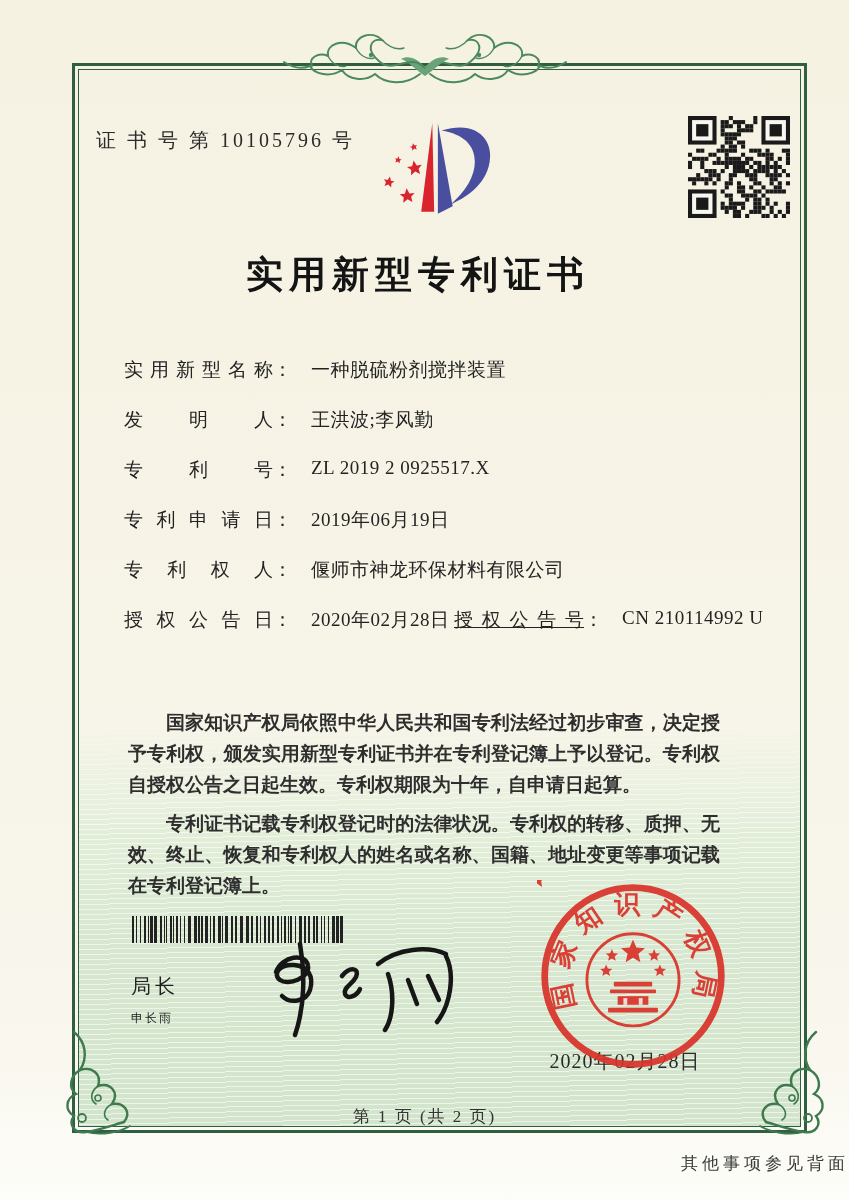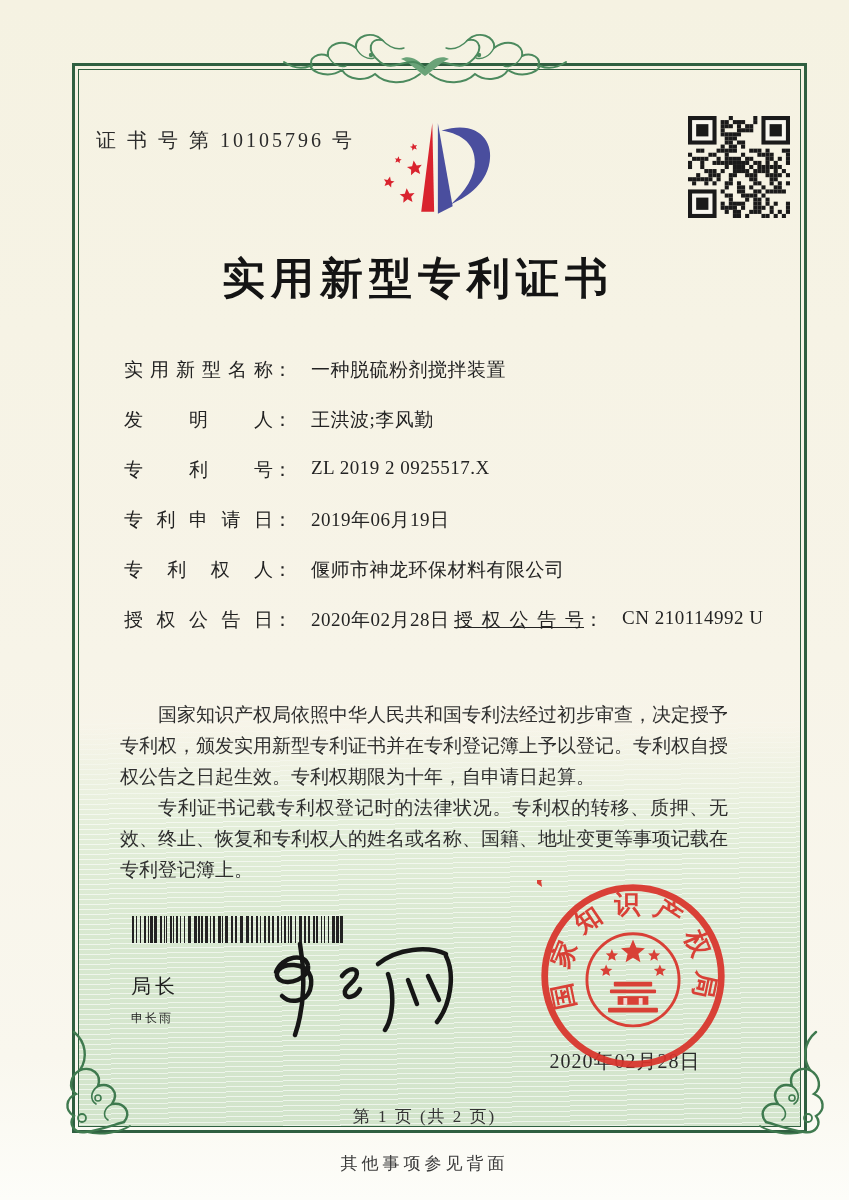--- a/index.html
+++ b/index.html
@@ -18,38 +18,38 @@
     -webkit-mask:linear-gradient(180deg,transparent,#000 28%);mask:linear-gradient(180deg,transparent,#000 28%);}
   
   .orn-top{position:absolute;left:280px;top:22px;z-index:2;}
   .orn-bl{position:absolute;left:58px;top:1028px;z-index:2;}
   .orn-br{position:absolute;left:752px;top:1028px;z-index:2;transform:scaleX(-1);}
   
   .abs{position:absolute;z-index:3;}
   .certno{left:96px;top:127px;font-size:20px;letter-spacing:3px;color:#2b2b2b;}
   .logo{left:362px;top:108px;}
   .qr{left:688px;top:116px;}
-  .title{left:0;right:13px;top:250px;text-align:center;font-size:43px;font-weight:600;letter-spacing:6px;color:#141414;}
+  .title{left:0;right:13px;top:250px;text-align:center;font-size:37px;font-weight:600;letter-spacing:6px;color:#141414;}
   .fields{left:124px;top:357px;width:620px;font-size:19px;color:#232323;}
   .frow{position:relative;height:26px;margin-bottom:24px;white-space:nowrap;}
   .flabel{display:inline-block;width:149px;text-align:justify;text-align-last:justify;vertical-align:top;}
   .fcolon{display:inline-block;vertical-align:top;}
   .fvalue{display:inline-block;margin-left:19px;vertical-align:top;letter-spacing:.5px;}
   .pair2{position:absolute;left:330px;top:0;}
   .pair2 .flabel{width:130px;text-decoration:underline;}
   .paras{left:120px;top:699px;width:608px;font-size:19px;line-height:31px;color:#2e2e2e;text-align:justify;}
-  .paras p{margin:0;text-indent:2em;}
+  .paras p{margin:8px;text-indent:2em;font-weight:bold;}
   .barcode{left:130px;top:916px;}
   .signer-role{left:131px;top:973px;font-size:20px;color:#1f1f1f;letter-spacing:4px;}
   .signer-name{left:131px;top:1010px;font-size:12px;color:#1f1f1f;letter-spacing:2px;}
   .signature{left:248px;top:932px;}
   .seal{left:537px;top:880px;z-index:4;opacity:.93;}
   .seal-date{left:520px;top:1048px;width:210px;text-align:center;font-size:20px;color:#2a2a2a;letter-spacing:1px;z-index:3;}
   .page-info{left:0;right:0;top:1105px;text-align:center;font-size:17px;letter-spacing:2px;color:#333;}
-  .back-note{left:0;right:0;top:1152px;text-align:center;font-size:17px;letter-spacing:4px;color:#3a3a3a;}
+  .back-note{left:0;right:0;top:1152px;text-align:right;font-size:17px;letter-spacing:4px;color:#3a3a3a;}
 </style>
 </head>
 <body>
 
 <div class="page">
 
   <div class="frame">
     <div class="inner-bg">
       <div class="lines"></div>
     </div>

